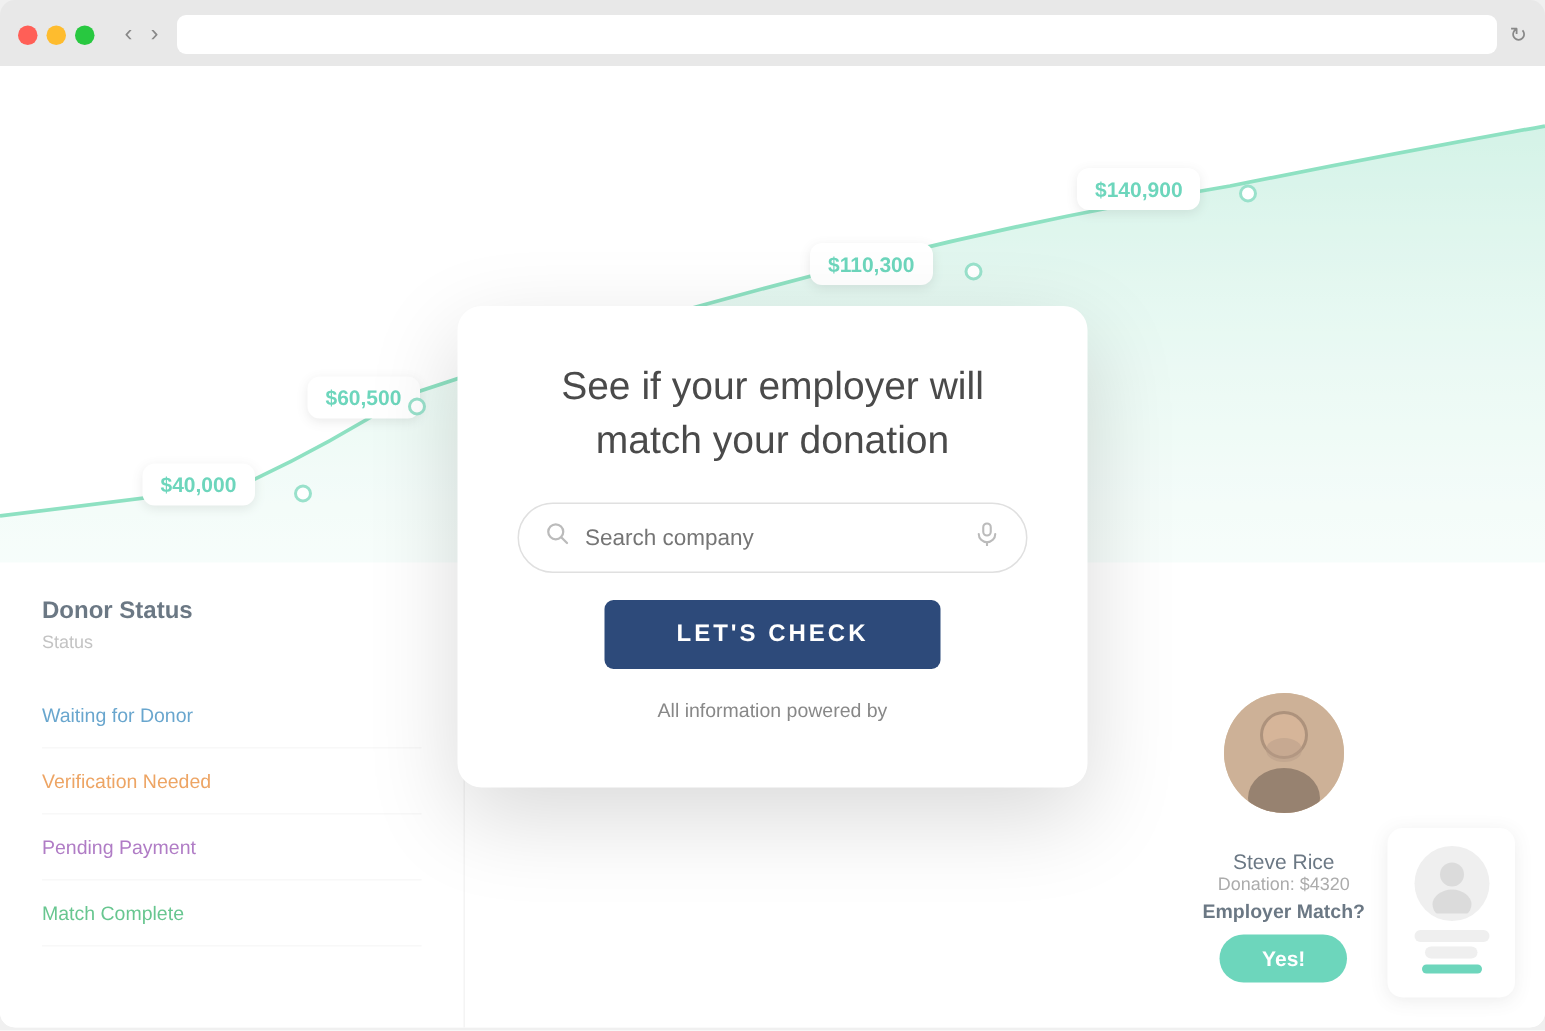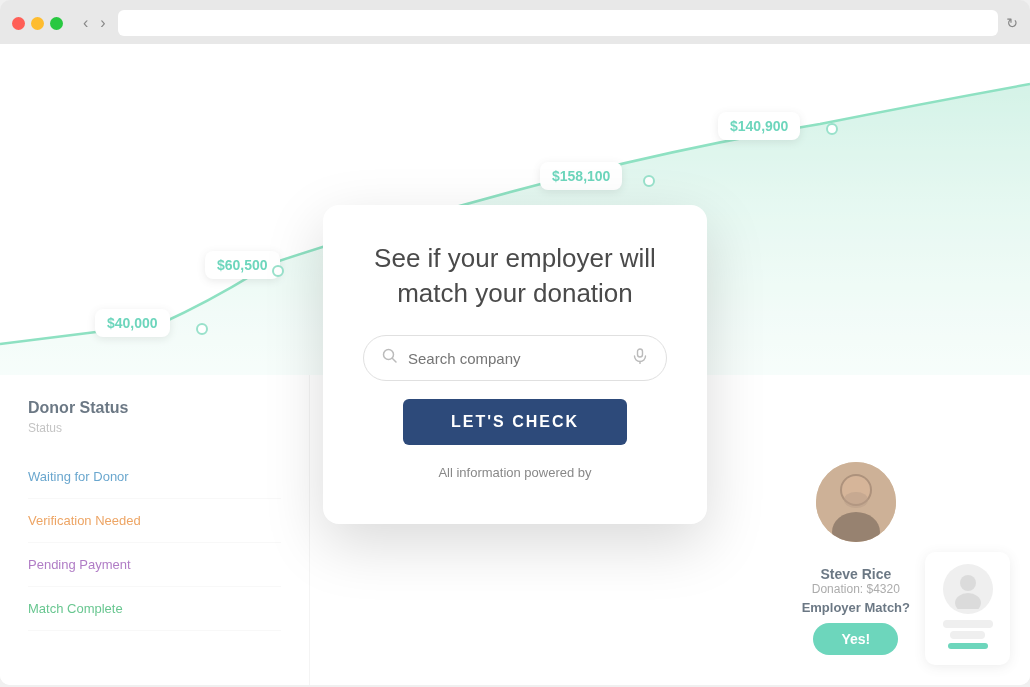--- a/index.html
+++ b/index.html
@@ -174,21 +174,21 @@
     .person-avatar {
       width: 80px;
       height: 80px;
       border-radius: 50%;
       overflow: hidden;
       margin: 0 auto 8px;
       background: #c5a882;
     }
     .person-name {
       font-size: 14px;
-      font-weight: 700;
+      font-weight: 400;
       color: #2c3e50;
       margin-top: 24px;
     }
     .person-donation {
       font-size: 12px;
       color: #888;
       margin-bottom: 4px;
     }
     .employer-match-q {
       font-size: 13px;
@@ -253,21 +253,21 @@
       display: flex;
       align-items: center;
       justify-content: center;
       z-index: 10;
     }
 
     .modal {
       background: white;
       border-radius: 16px;
       padding: 36px 40px 32px;
-      width: 384px;
+      width: 420px;
       box-shadow: 0 20px 60px rgba(0,0,0,0.15);
       text-align: center;
     }
 
     .modal-title {
       font-size: 26px;
       font-weight: 500;
       color: #4a4a4a;
       line-height: 1.35;
       margin-bottom: 24px;
@@ -389,21 +389,21 @@
       <span>$40,000</span>
     </div>
     <div class="price-dot" style="left: 196px; top: 279px;"></div>
 
     <div class="price-label" style="left: 205px; top: 207px;">
       <span>$60,500</span>
     </div>
     <div class="price-dot" style="left: 272px; top: 221px;"></div>
 
     <div class="price-label" style="left: 540px; top: 118px;">
-      <span>$158,100</span>
+      <span>$110,300</span>
     </div>
     <div class="price-dot" style="left: 643px; top: 131px;"></div>
 
     <div class="price-label" style="left: 718px; top: 68px; text-align: right;">
       <span>$140,900</span>
     </div>
     <div class="price-dot" style="left: 826px; top: 79px;"></div>
   </div>
 
   <div class="bottom-section">

